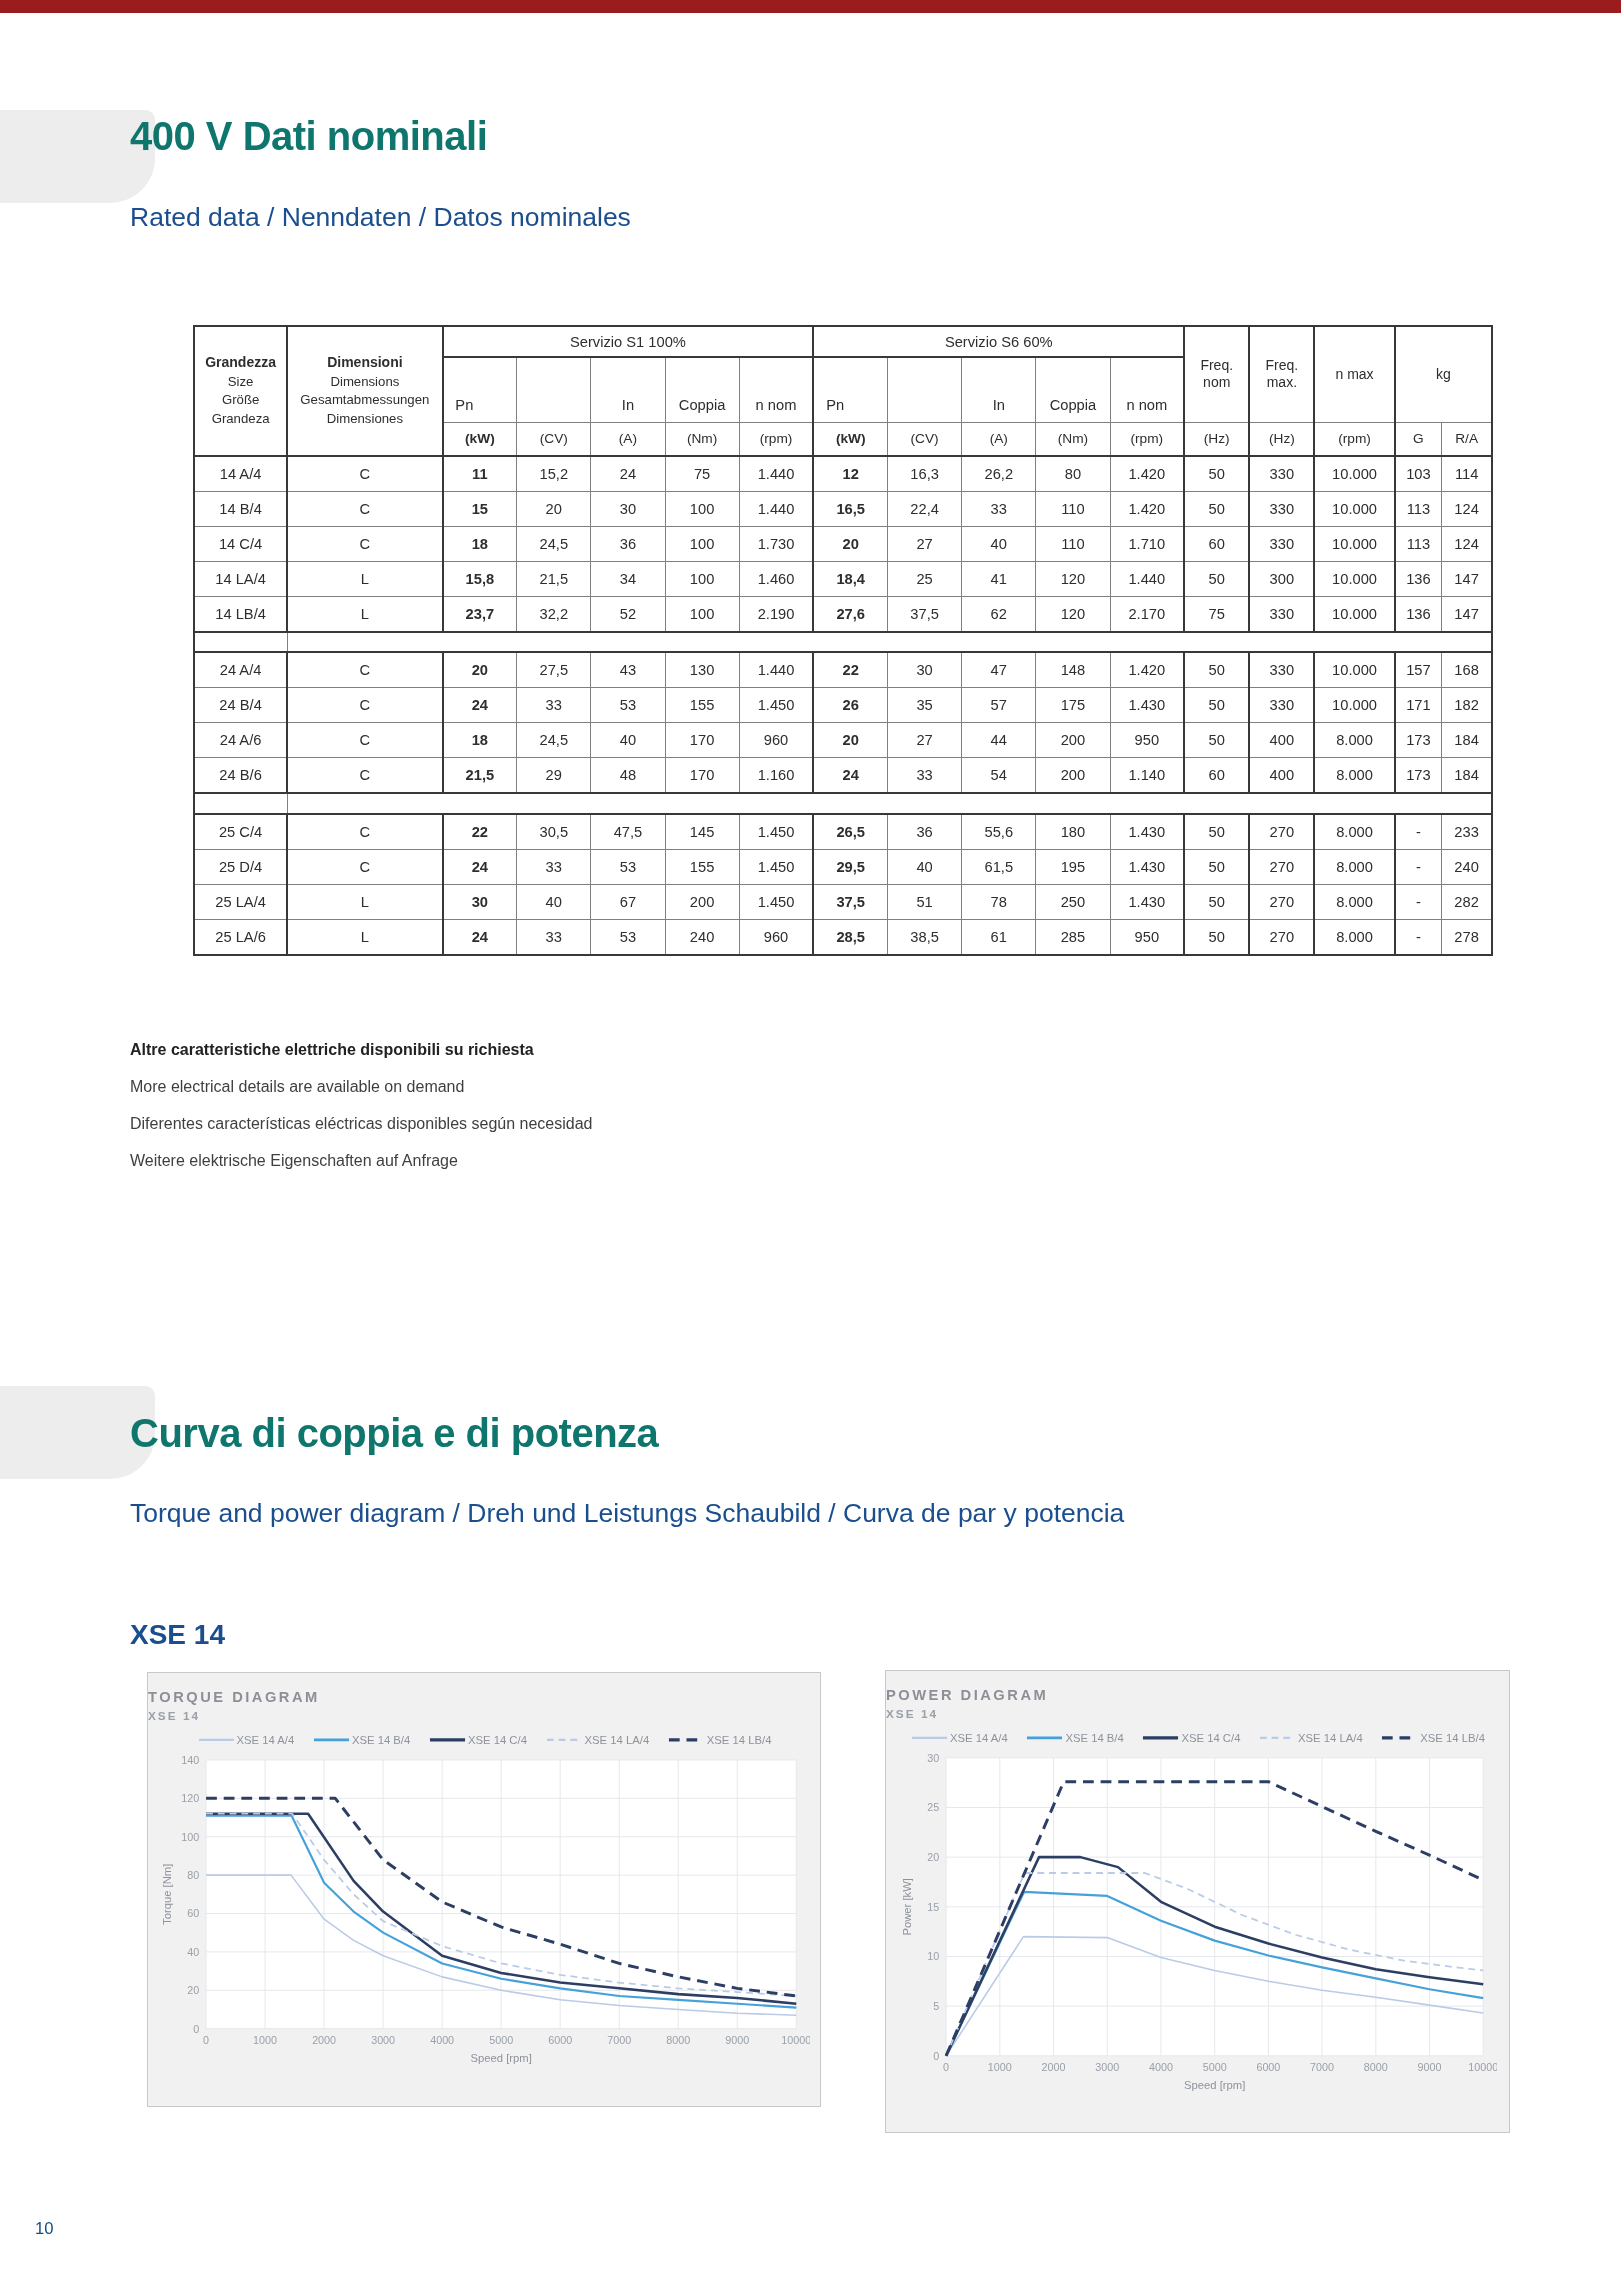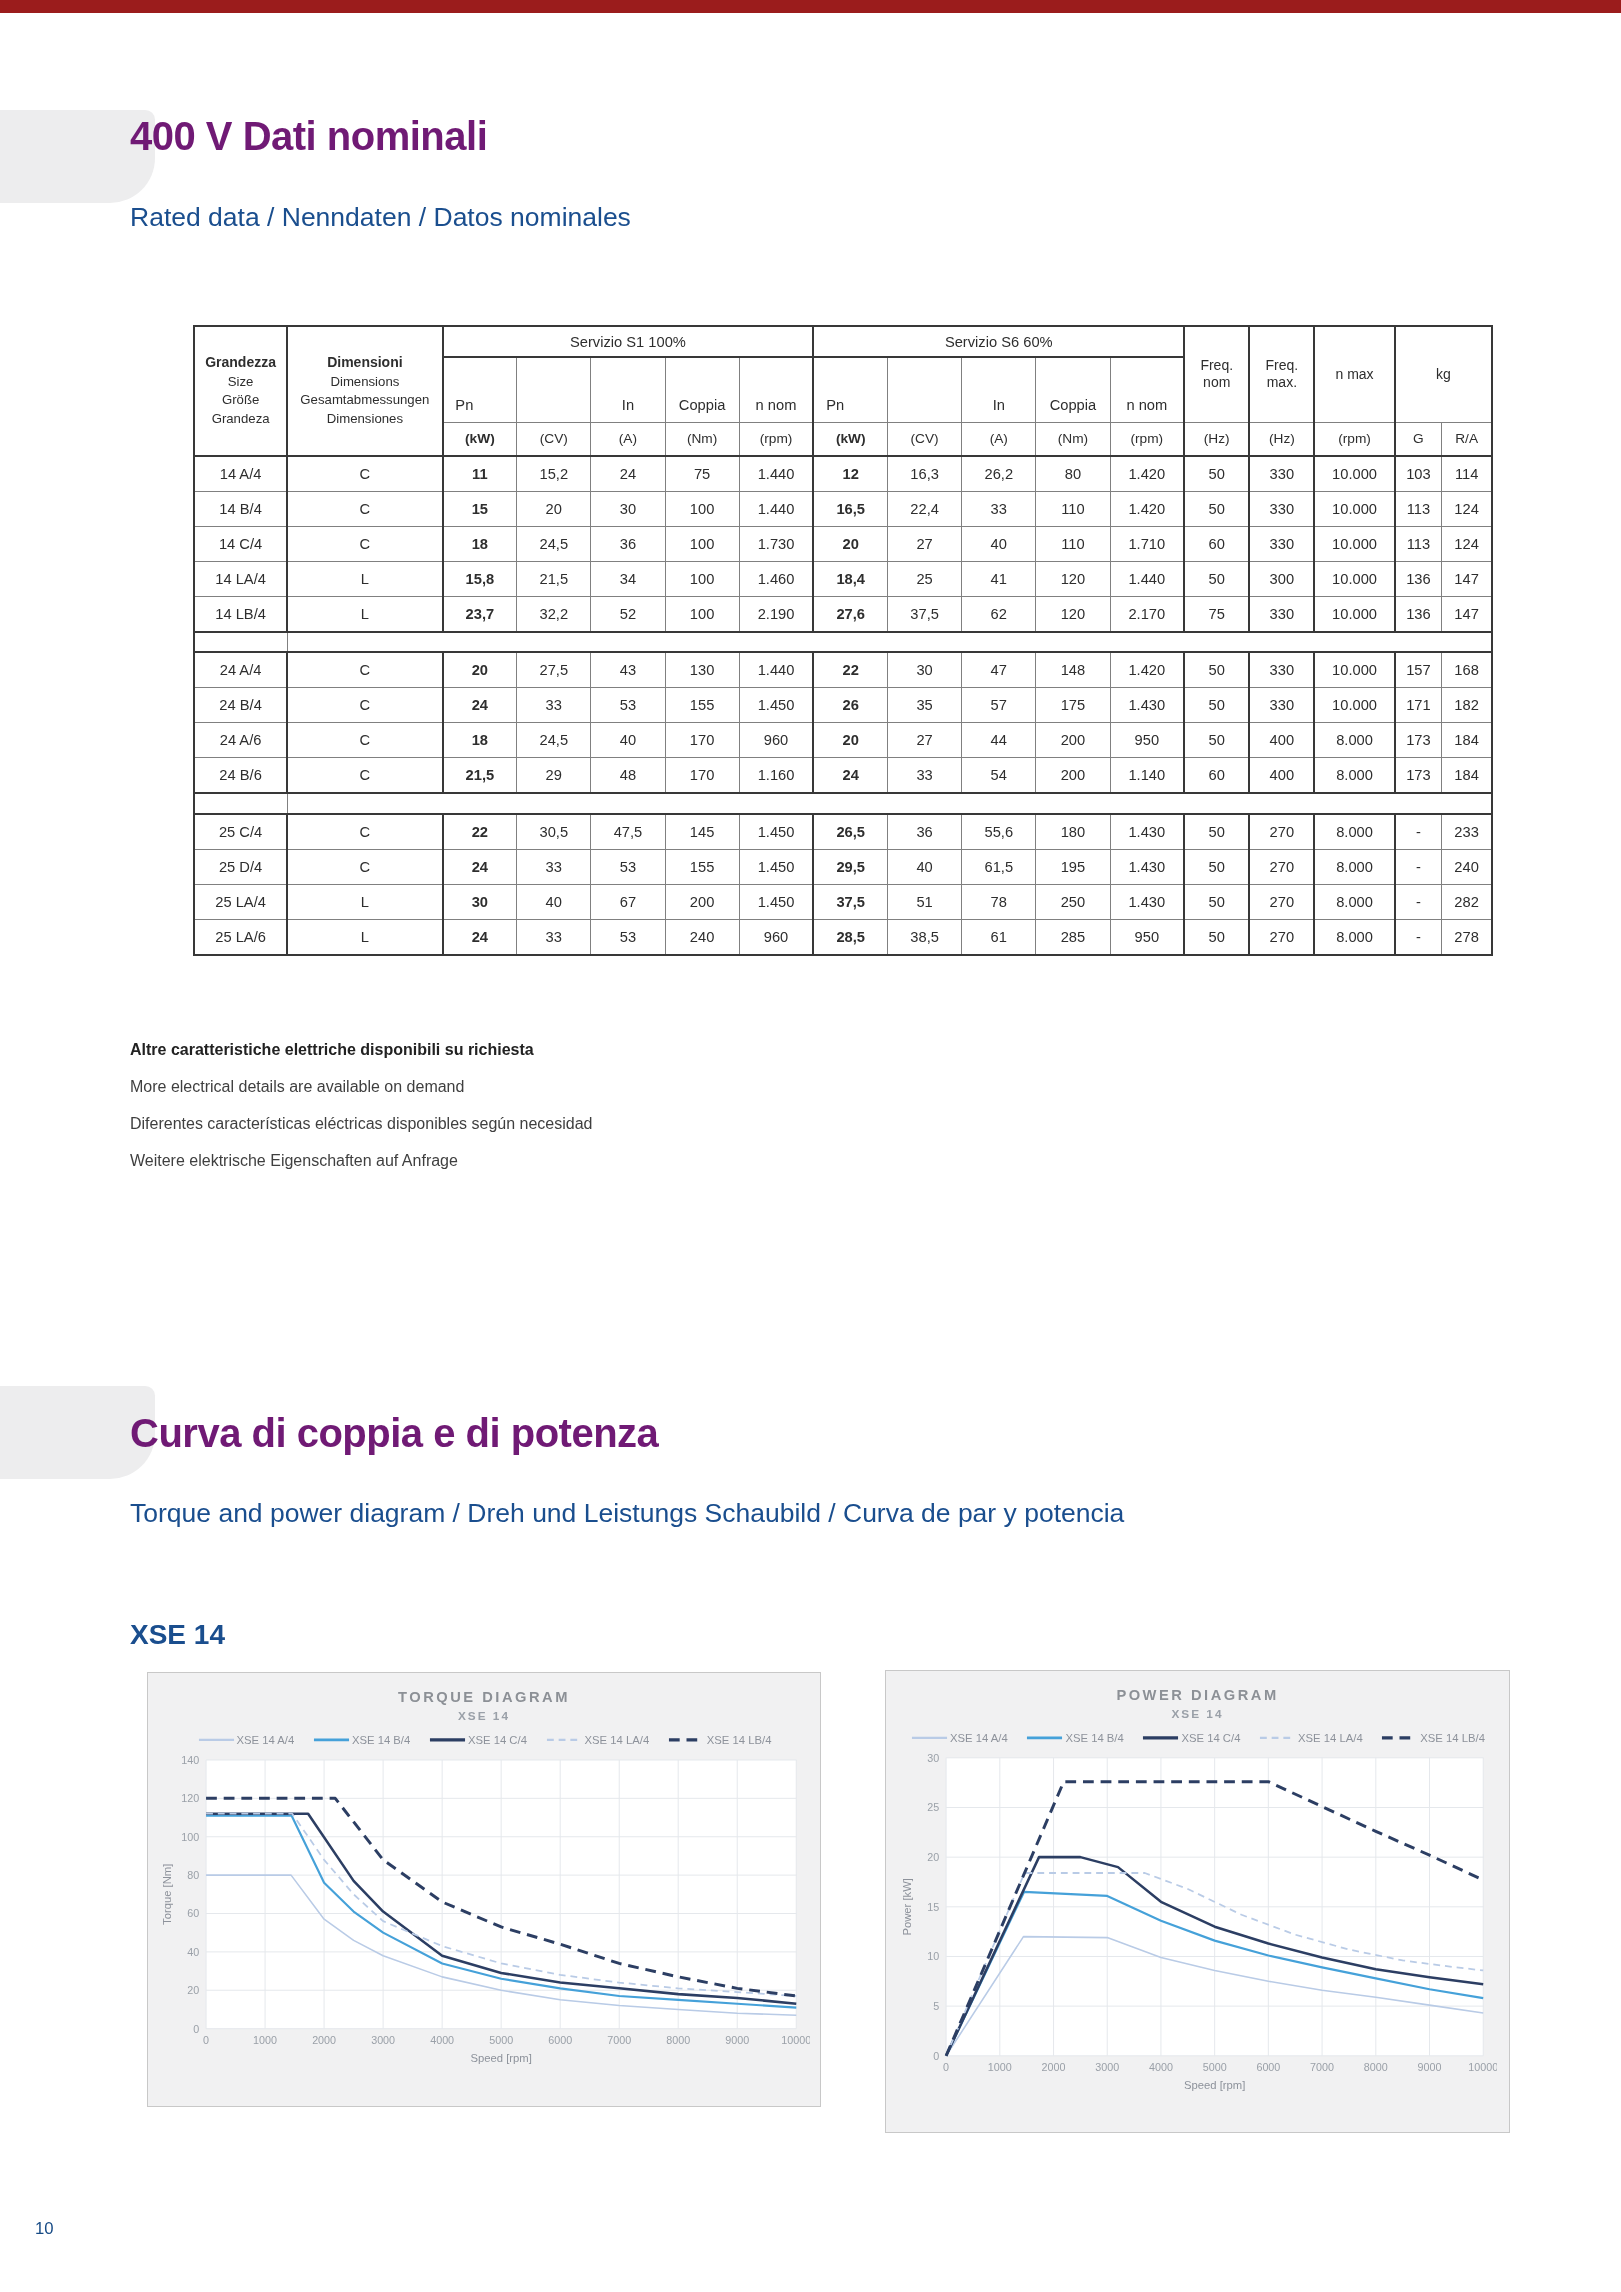--- a/index.html
+++ b/index.html
@@ -2,21 +2,21 @@
 <html><head>
 <meta charset="utf-8">
 <style>
   html,body{margin:0;padding:0}
   body{width:1621px;height:2293px;background:#ffffff;position:relative;overflow:hidden;
        font-family:"Liberation Sans",sans-serif;color:#2e2e2e}
   .topbar{position:absolute;top:0;left:0;width:1621px;height:12.7px;background:#9b1c1c}
   .tab{position:absolute;left:0;width:155px;height:93px;background:#ededee;border-radius:0 9.8px 45px 0}
   #tab1{top:110px}
   #tab2{top:1386px}
-  .h1{position:absolute;left:130px;color:#701a75;font-size:40px;font-weight:bold;letter-spacing:-0.5px;white-space:nowrap}
+  .h1{position:absolute;left:130px;color:#0f766e;font-size:40px;font-weight:bold;letter-spacing:-0.5px;white-space:nowrap}
   .h2{position:absolute;left:130px;color:#1a4e8e;font-size:26.5px;font-weight:normal;white-space:nowrap}
   #title1{top:114px}
   #subtitle1{top:202px}
   #title2{top:1411px}
   #subtitle2{top:1498px}
   #model-label{position:absolute;left:130px;top:1619px;color:#1a4e8e;font-size:28px;font-weight:bold}
   .pagenum{position:absolute;left:35px;top:2219px;color:#164a85;font-size:16.7px}
 
   
   table.rated{position:absolute;left:193px;top:325px;border-collapse:collapse;table-layout:fixed;
@@ -38,21 +38,21 @@
   .rated tbody tr.grp-start td{border-top:2.2px solid #383838}
   .rated tr.gap td{border-left:0;border-right:0;border-top:2.2px solid #383838;
       border-bottom:2.2px solid #383838;height:18.6px}
   .rated tr.gap td.g1{border-right:1px solid #808080}
 
   
   .notes{position:absolute;left:130px;top:1031px;font-size:16px;line-height:37px;color:#3f3f3f}
   .notes .bold{font-weight:bold;color:#222}
 
   
-  .panel{position:absolute;background:#f1f1f2;border:1px solid #c8c8c8;box-sizing:border-box;text-align:center}
+  .panel{position:absolute;background:#f1f1f2;border:1px solid #c8c8c8;box-sizing:border-box;text-align:left}
   #torque-panel{left:147px;top:1672px;width:674px;height:435px}
   #power-panel{left:885px;top:1670px;width:625px;height:463px}
   .c-title{margin-top:15.7px;font-size:14.7px;font-weight:bold;letter-spacing:2.5px;color:#8c9096}
   .c-sub{margin-top:3.9px;font-size:11.8px;font-weight:bold;letter-spacing:2px;color:#9aa0a8}
   .legend{margin-top:11.8px;display:flex;justify-content:center;gap:17.6px;align-items:center}
   .leg-item{display:inline-flex;align-items:center;gap:1px}
   .leg-label{font-size:11.3px;color:#8d929b}
   .plot{display:block;margin:5.9px auto 0}
   .tick{font-size:11px;fill:#9aa0a8;font-family:"Liberation Sans",sans-serif}
   .axlab{font-size:11.5px;fill:#8d929b;font-family:"Liberation Sans",sans-serif}

